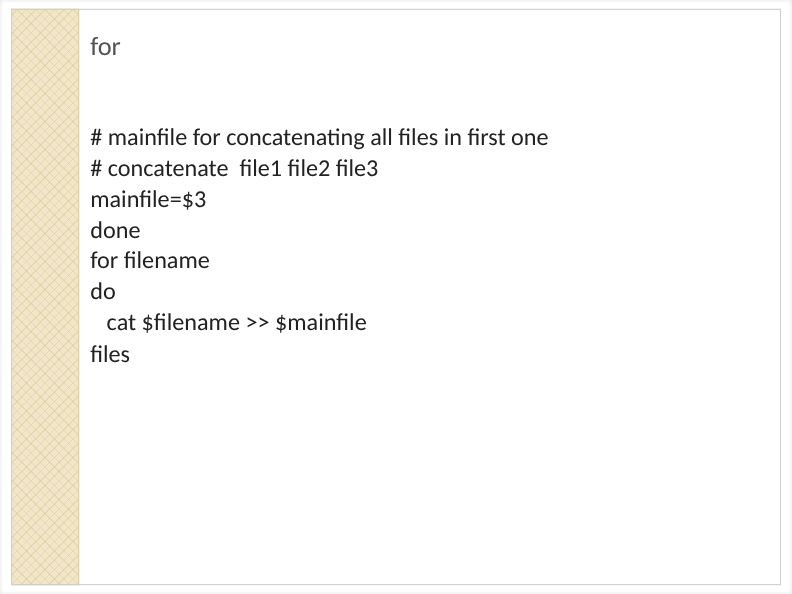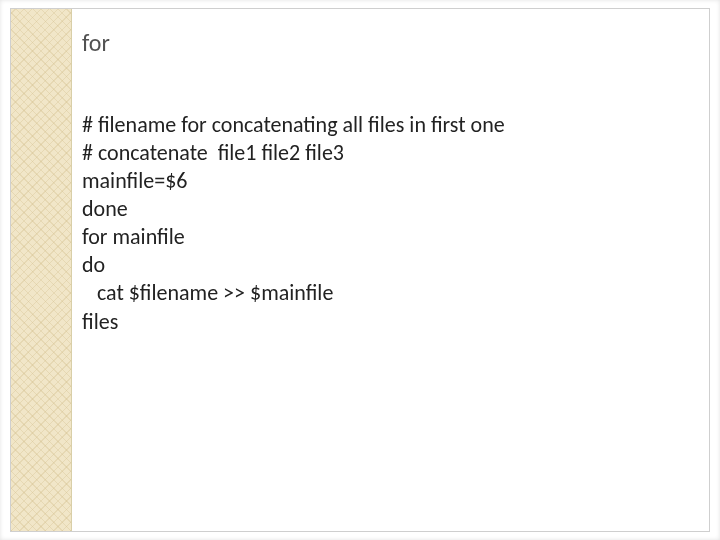--- a/index.html
+++ b/index.html
@@ -83,23 +83,23 @@
 
 <div class="slide">
   <div class="inner-shadow"></div>
   <div class="side-stripe"></div>
   <div class="frame"></div>
 
   <div class="content">
     <div class="title">for</div>
 
     <div class="code">
-<span># filename for concatenating all files in first one</span>
+<span># mainfile for concatenating all files in first one</span>
 <span># concatenate  file1 file2 file3</span>
-<span>mainfile=$6</span>
+<span>mainfile=$3</span>
 <span>done</span>
-<span>for mainfile</span>
+<span>for filename</span>
 <span>do</span>
 <span>   cat $filename &gt;&gt; $mainfile</span>
 <span>files</span>
     </div>
   </div>
 </div>
 
 </body></html>

